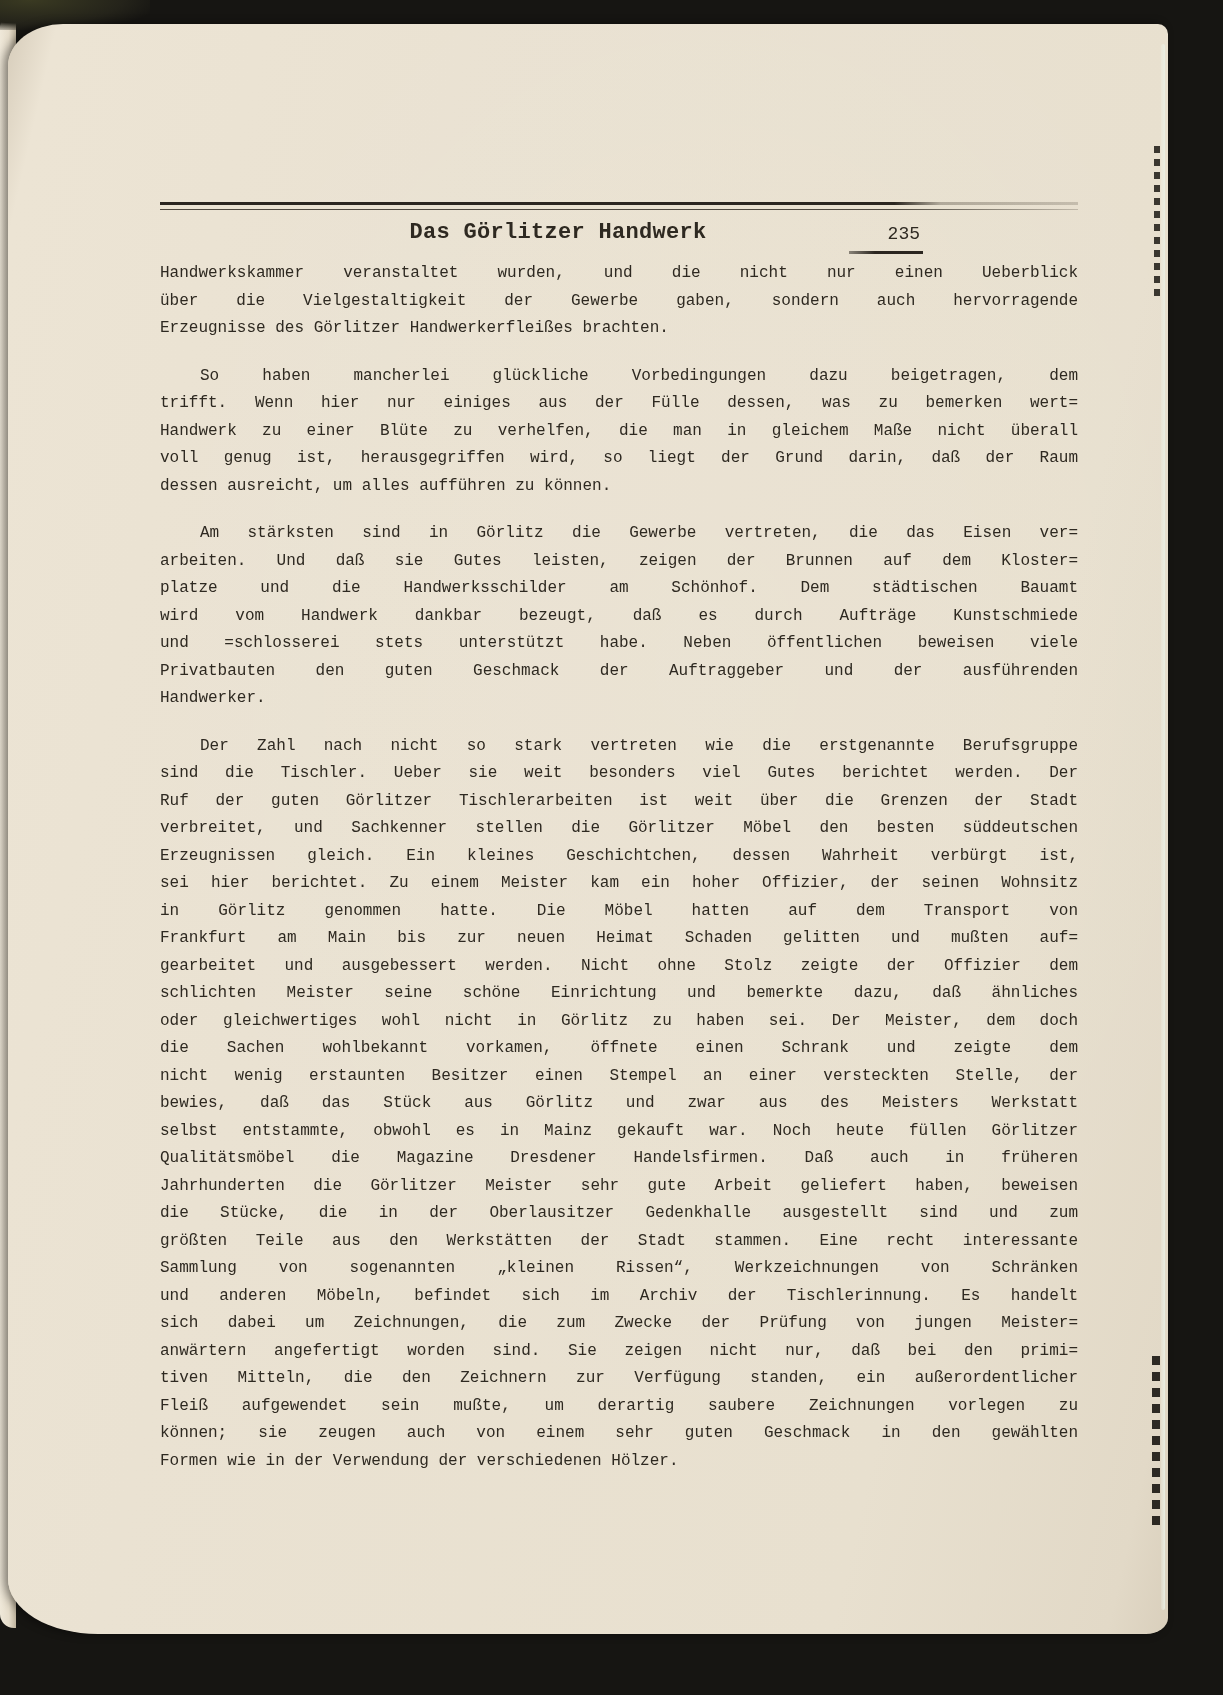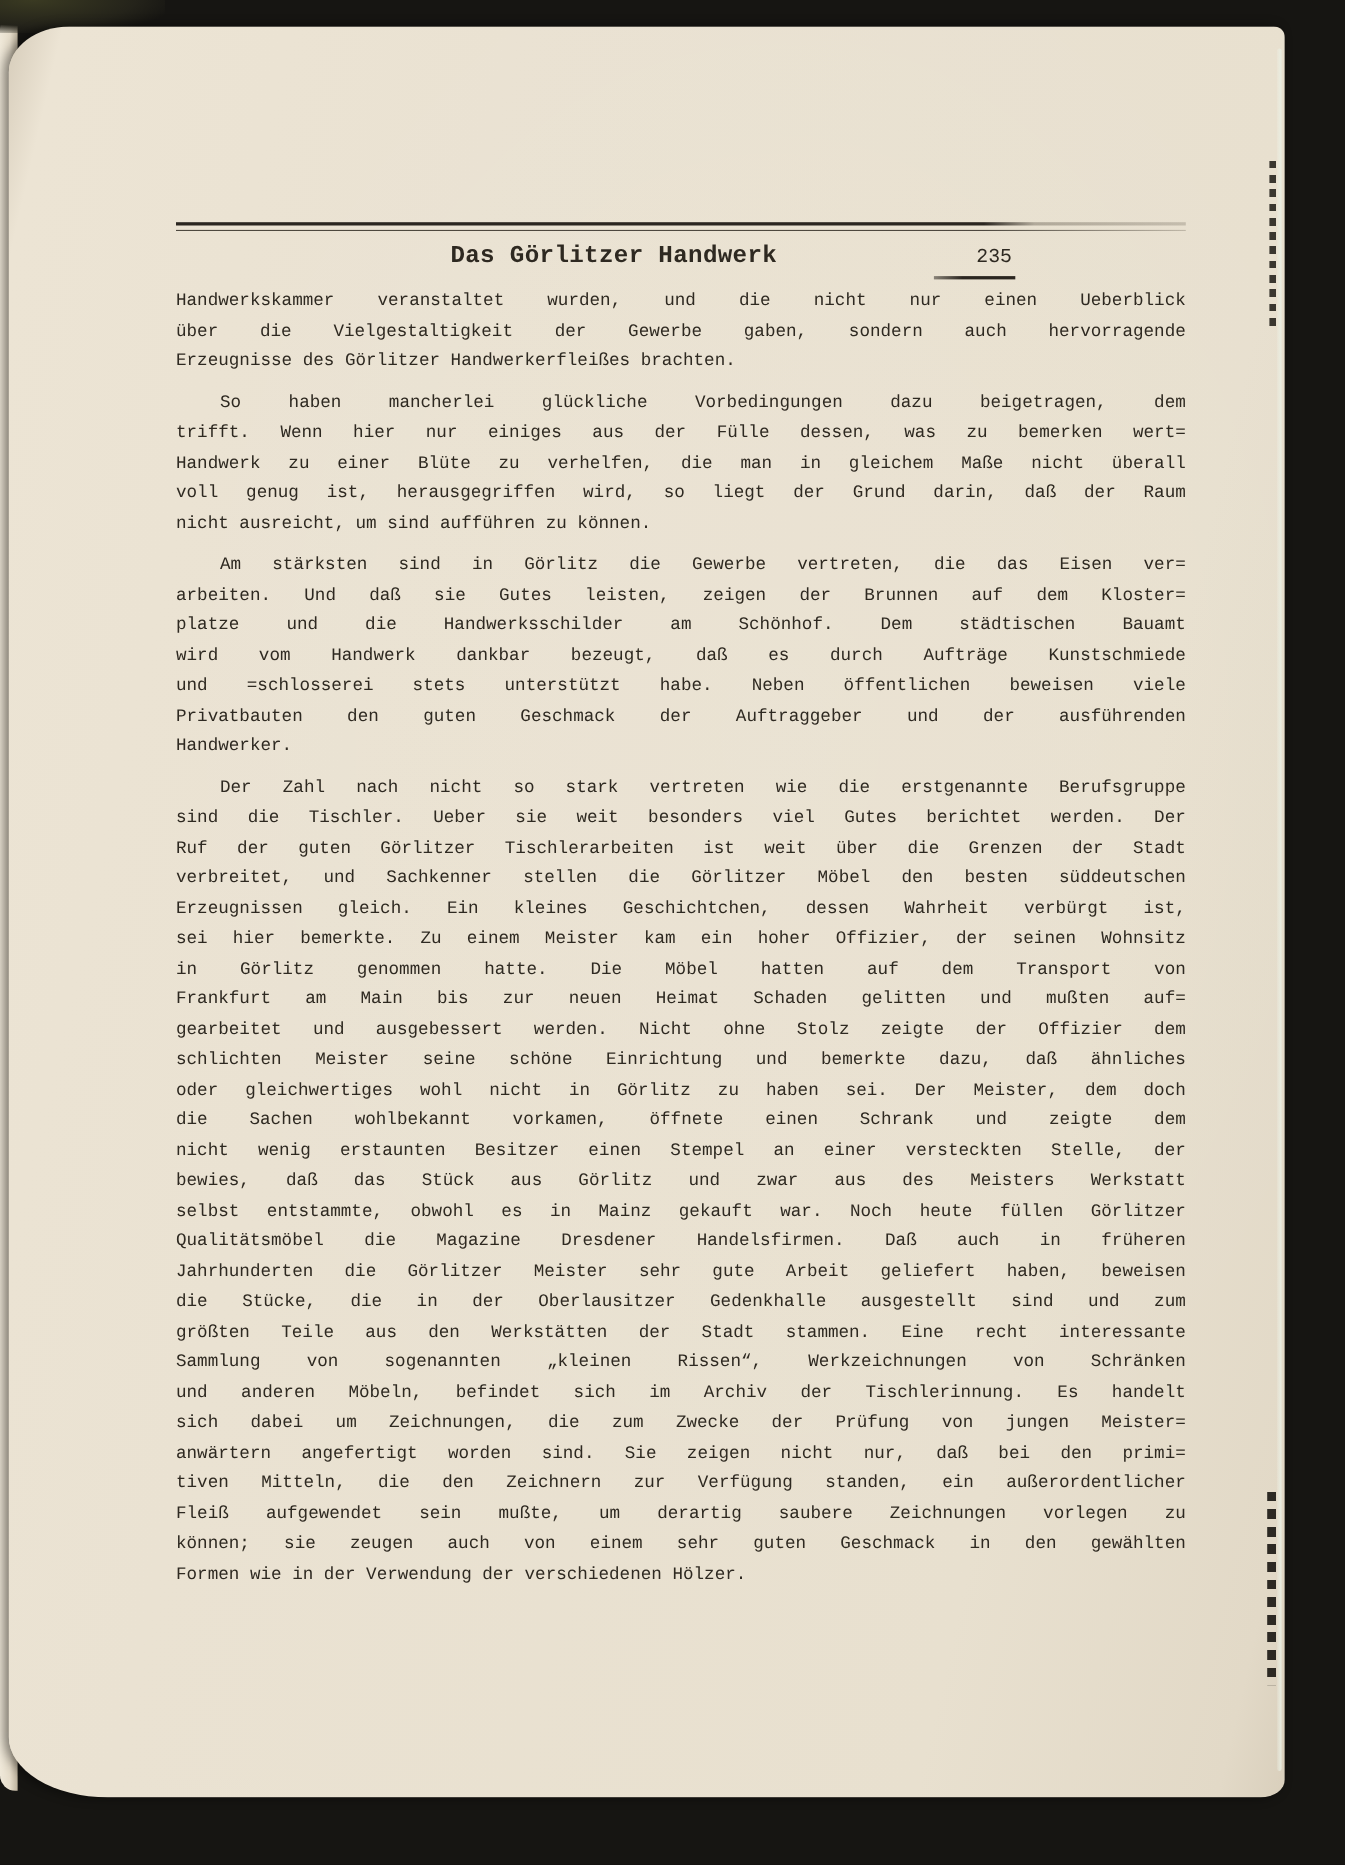--- a/index.html
+++ b/index.html
@@ -69,21 +69,21 @@
   }
   .page-number-underline {
     position:absolute; top:49px; right:155px; width:74px; height:3px;
     background:linear-gradient(to right,rgba(43,38,32,0.5),#2b2620 35%,#2b2620);
   }
 
   
   .text-block {
     position:absolute; left:152px; top:236px; width:918px; color:#2e2921;
   }
-  .para + .para { margin-top:10px; }
+  .para + .para { margin-top:20px; }
   .line {
     font-size:16px; line-height:27.5px;
     text-align:justify; text-align-last:justify;
     white-space:normal;
   }
   .line.last { text-align-last:left; }
   .para.indent .line:first-child { text-indent:40px; }
 </style>
 </head>
 <body>
@@ -107,38 +107,38 @@
         <div class="para">
           <div class="line">Handwerkskammer veranstaltet wurden, und die nicht nur einen Ueberblick</div>
           <div class="line">über die Vielgestaltigkeit der Gewerbe gaben, sondern auch hervorragende</div>
           <div class="line last">Erzeugnisse des Görlitzer Handwerkerfleißes brachten.</div>
         </div>
         <div class="para indent">
           <div class="line">So haben mancherlei glückliche Vorbedingungen dazu beigetragen, dem</div>
           <div class="line">trifft.  Wenn hier nur einiges aus der Fülle dessen, was zu bemerken wert=</div>
           <div class="line">Handwerk zu einer Blüte zu verhelfen, die man in gleichem Maße nicht überall</div>
           <div class="line">voll genug ist, herausgegriffen wird, so liegt der Grund darin, daß der Raum</div>
-          <div class="line last">nicht ausreicht, um sind aufführen zu können.</div>
+          <div class="line last">dessen ausreicht, um alles aufführen zu können.</div>
         </div>
         <div class="para indent">
           <div class="line">Am stärksten sind in Görlitz die Gewerbe vertreten, die das Eisen ver=</div>
           <div class="line">arbeiten.  Und daß sie Gutes leisten, zeigen der Brunnen auf dem Kloster=</div>
           <div class="line">platze und die Handwerksschilder am Schönhof.  Dem städtischen Bauamt</div>
           <div class="line">wird vom Handwerk dankbar bezeugt, daß es durch Aufträge Kunstschmiede</div>
           <div class="line">und =schlosserei stets unterstützt habe.  Neben öffentlichen beweisen viele</div>
           <div class="line">Privatbauten den guten Geschmack der Auftraggeber und der ausführenden</div>
           <div class="line last">Handwerker.</div>
         </div>
         <div class="para indent">
           <div class="line">Der Zahl nach nicht so stark vertreten wie die erstgenannte Berufsgruppe</div>
           <div class="line">sind die Tischler.  Ueber sie weit besonders viel Gutes berichtet werden.  Der</div>
           <div class="line">Ruf der guten Görlitzer Tischlerarbeiten ist weit über die Grenzen der Stadt</div>
           <div class="line">verbreitet, und Sachkenner stellen die Görlitzer Möbel den besten süddeutschen</div>
           <div class="line">Erzeugnissen gleich.  Ein kleines Geschichtchen, dessen Wahrheit verbürgt ist,</div>
-          <div class="line">sei hier bemerkte.  Zu einem Meister kam ein hoher Offizier, der seinen Wohnsitz</div>
+          <div class="line">sei hier berichtet.  Zu einem Meister kam ein hoher Offizier, der seinen Wohnsitz</div>
           <div class="line">in Görlitz genommen hatte.  Die Möbel hatten auf dem Transport von</div>
           <div class="line">Frankfurt am Main bis zur neuen Heimat Schaden gelitten und mußten auf=</div>
           <div class="line">gearbeitet und ausgebessert werden.  Nicht ohne Stolz zeigte der Offizier dem</div>
           <div class="line">schlichten Meister seine schöne Einrichtung und bemerkte dazu, daß ähnliches</div>
           <div class="line">oder gleichwertiges wohl nicht in Görlitz zu haben sei.  Der Meister, dem doch</div>
           <div class="line">die Sachen wohlbekannt vorkamen, öffnete einen Schrank und zeigte dem</div>
           <div class="line">nicht wenig erstaunten Besitzer einen Stempel an einer versteckten Stelle, der</div>
           <div class="line">bewies, daß das Stück aus Görlitz und zwar aus des Meisters Werkstatt</div>
           <div class="line">selbst entstammte, obwohl es in Mainz gekauft war.  Noch heute füllen Görlitzer</div>
           <div class="line">Qualitätsmöbel die Magazine Dresdener Handelsfirmen.  Daß auch in früheren</div>

